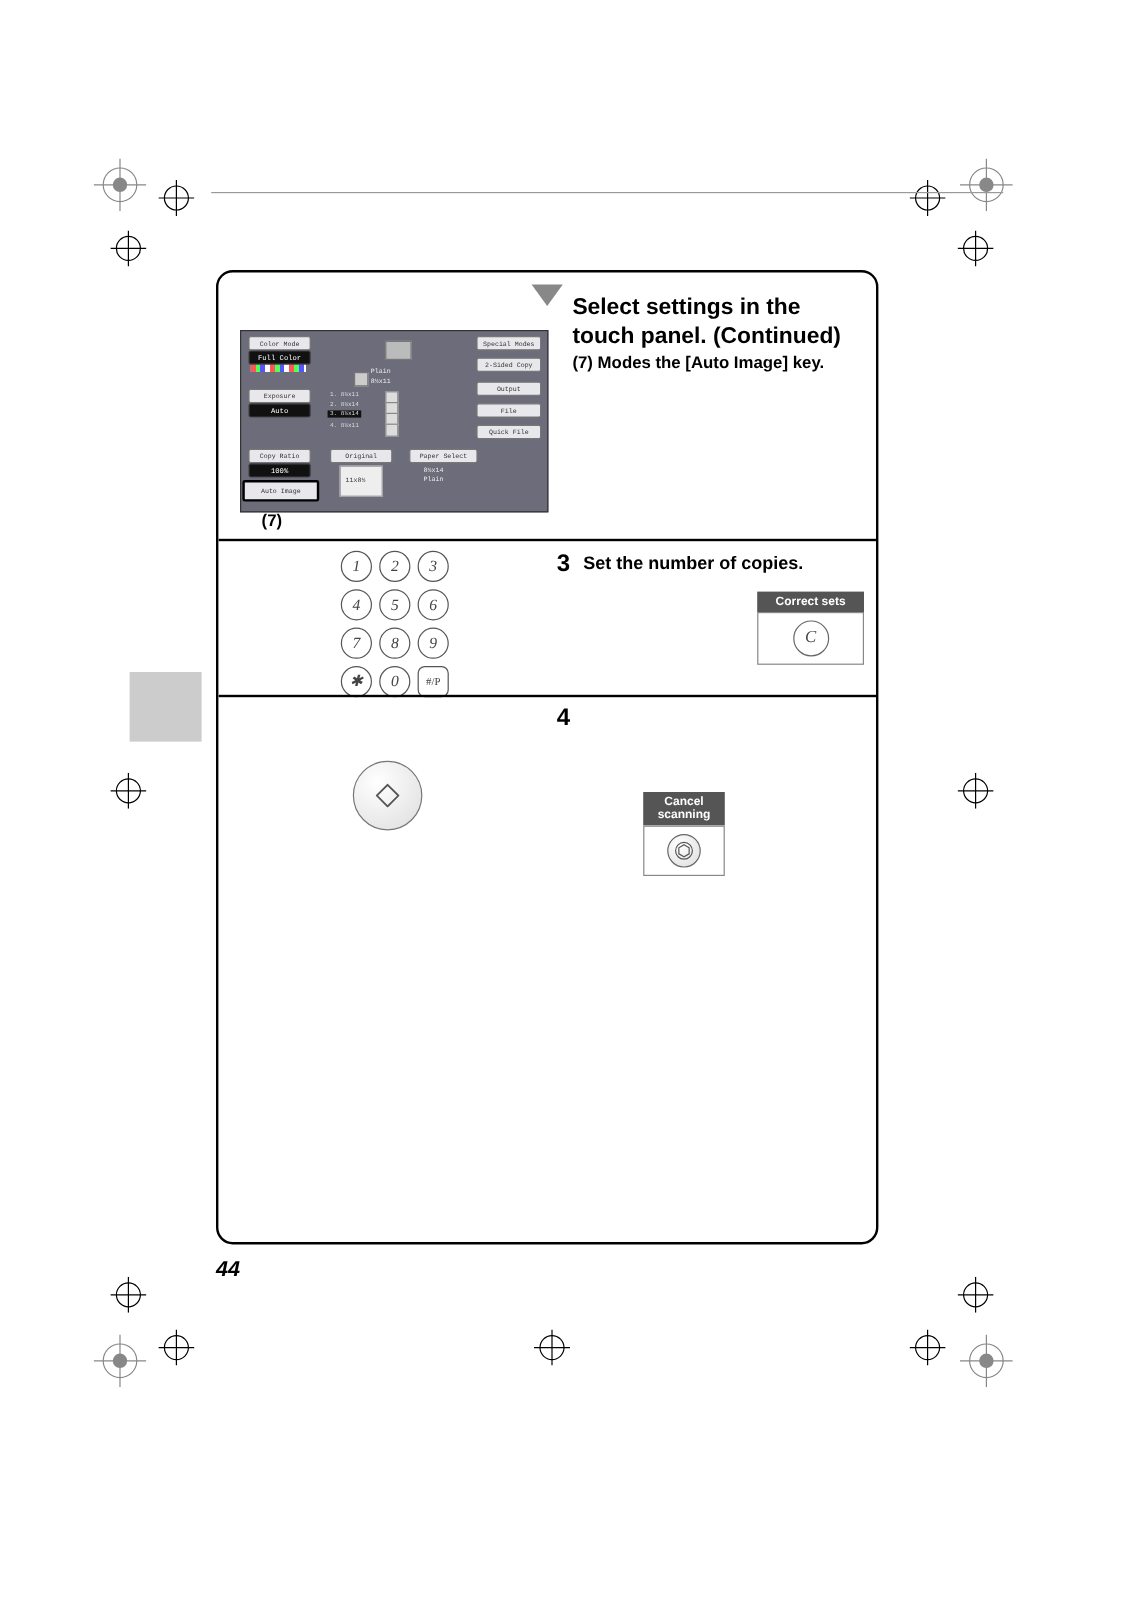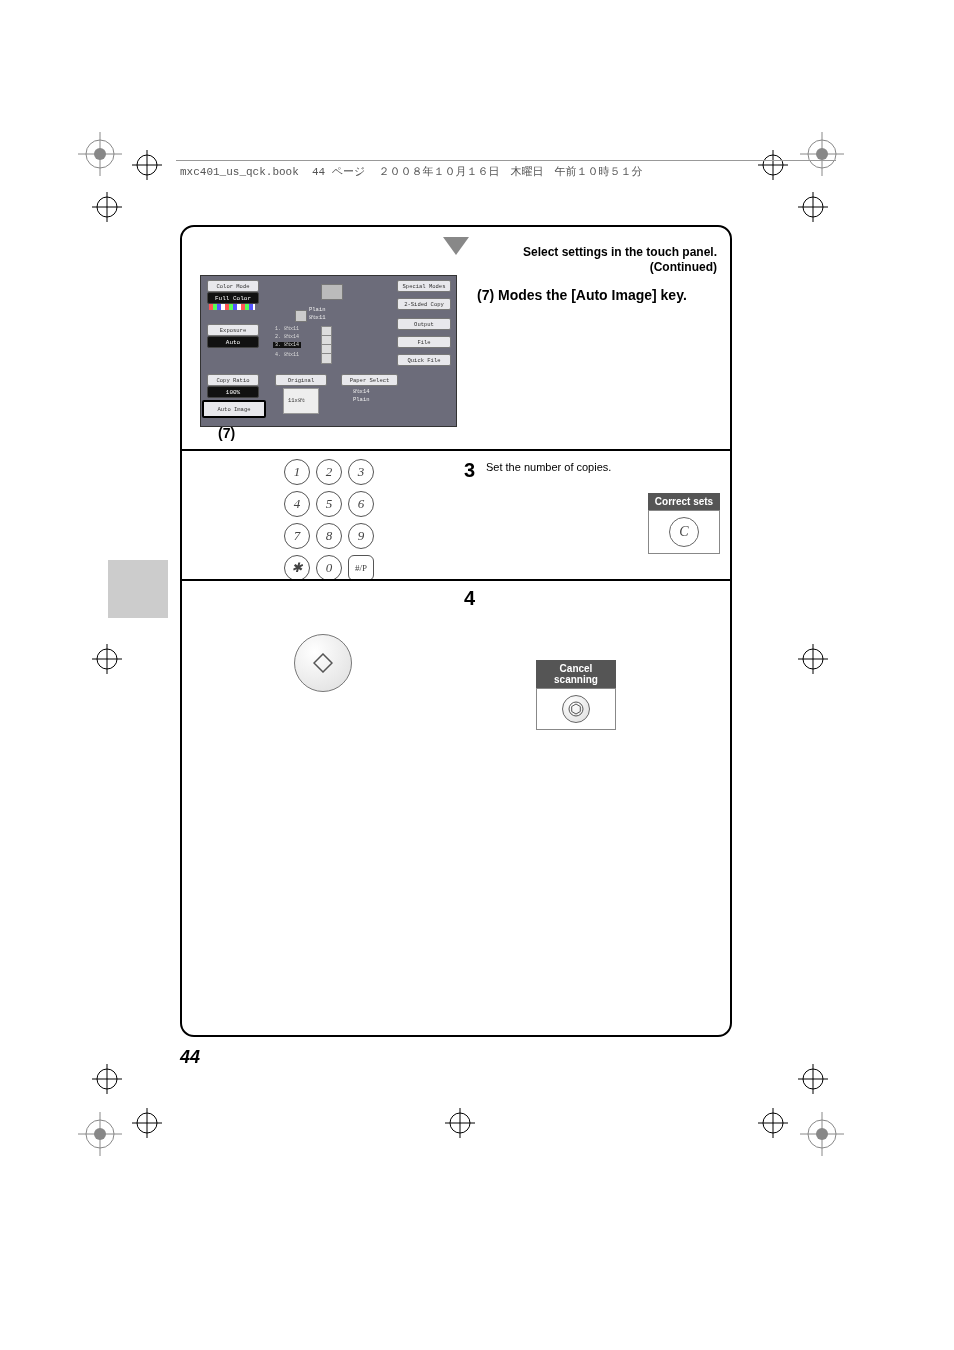--- a/index.html
+++ b/index.html
@@ -106,25 +106,24 @@
     font-weight: bold;
     color: #000;
   }
   .right-col {
     position: absolute;
     left: 295px;
     top: 18px;
     width: 240px;
   }
   .sec-title {
-    font-size: 12px;
+    font-size: 19px;
     font-weight: bold;
     line-height: 1.25;
-    margin: 0 0 12px 0;
-    text-align: right;
+    margin: 0 0 1px 0;
   }
   .sec-sub {
     font-size: 14px;
     font-weight: bold;
     line-height: 1.25;
     margin: 0;
     padding-left: 18px;
     text-indent: -18px;
   }
   .divider {
@@ -133,22 +132,22 @@
     width: 100%;
     border-top: 2px solid #000;
   }
   .step-num {
     position: absolute;
     font-size: 20px;
     font-weight: bold;
   }
   .step-text {
     position: absolute;
-    font-size: 11px;
-    font-weight: normal;
+    font-size: 15px;
+    font-weight: bold;
     line-height: 1.25;
     width: 230px;
   }
   .keypad {
     position: absolute;
     left: 102px;
     top: 232px;
     display: grid;
     grid-template-columns: repeat(3, 26px);
     grid-template-rows: repeat(4, 26px);
@@ -165,21 +164,21 @@
   }
   .key-rect {
     border-radius: 6px;
     font-size: 9px;
     font-style: normal;
   }
   .correct-box {
     position: absolute;
     right: 10px;
     top: 266px;
-    width: 72px;
+    width: 89px;
     text-align: center;
   }
   .box-header {
     background: #555;
     color: #fff;
     font-size: 10px;
     font-weight: bold;
     padding: 3px 4px;
   }
   .box-body {
@@ -207,21 +206,21 @@
     display: flex; align-items: center; justify-content: center;
   }
   .cancel-boxes {
     position: absolute;
     left: 354px;
     top: 433px;
     display: flex;
     gap: 8px;
   }
   .cancel-box {
-    width: 80px;
+    width: 68px;
     text-align: center;
   }
   .cancel-box .box-body { height: 40px; }
   .stop-key {
     width: 26px; height: 26px;
     border: 1.5px solid #666;
     border-radius: 50%;
     display: flex; align-items: center; justify-content: center;
     background: radial-gradient(circle at 35% 30%, #fff, #ddd);
   }
@@ -326,21 +325,20 @@
       <line x1="15" y1="0" x2="15" y2="30" stroke="#000"></line>
     </svg>
   <svg class="cropmark" style="left:800px;top:1112px" width="44" height="44">
       <circle cx="22" cy="22" r="14" fill="none" stroke="#888"></circle>
       <circle cx="22" cy="22" r="6" fill="#888"></circle>
       <line x1="0" y1="22" x2="44" y2="22" stroke="#888"></line>
       <line x1="22" y1="0" x2="22" y2="44" stroke="#888"></line>
     </svg>
 
   <div class="print-header-line"></div>
-  <div class="print-header">mxc401_us_qck.book  44 ページ  ２００８年１０月１６日　木曜日　午前１０時５１分</div>
 
   <div class="side-tab"></div>
 
   <div class="content-box">
 
     <div class="arrow-area">
       <svg width="30" height="22">
           <polygon points="2,2 28,2 15,20" fill="#888"></polygon>
         </svg>
     </div>

